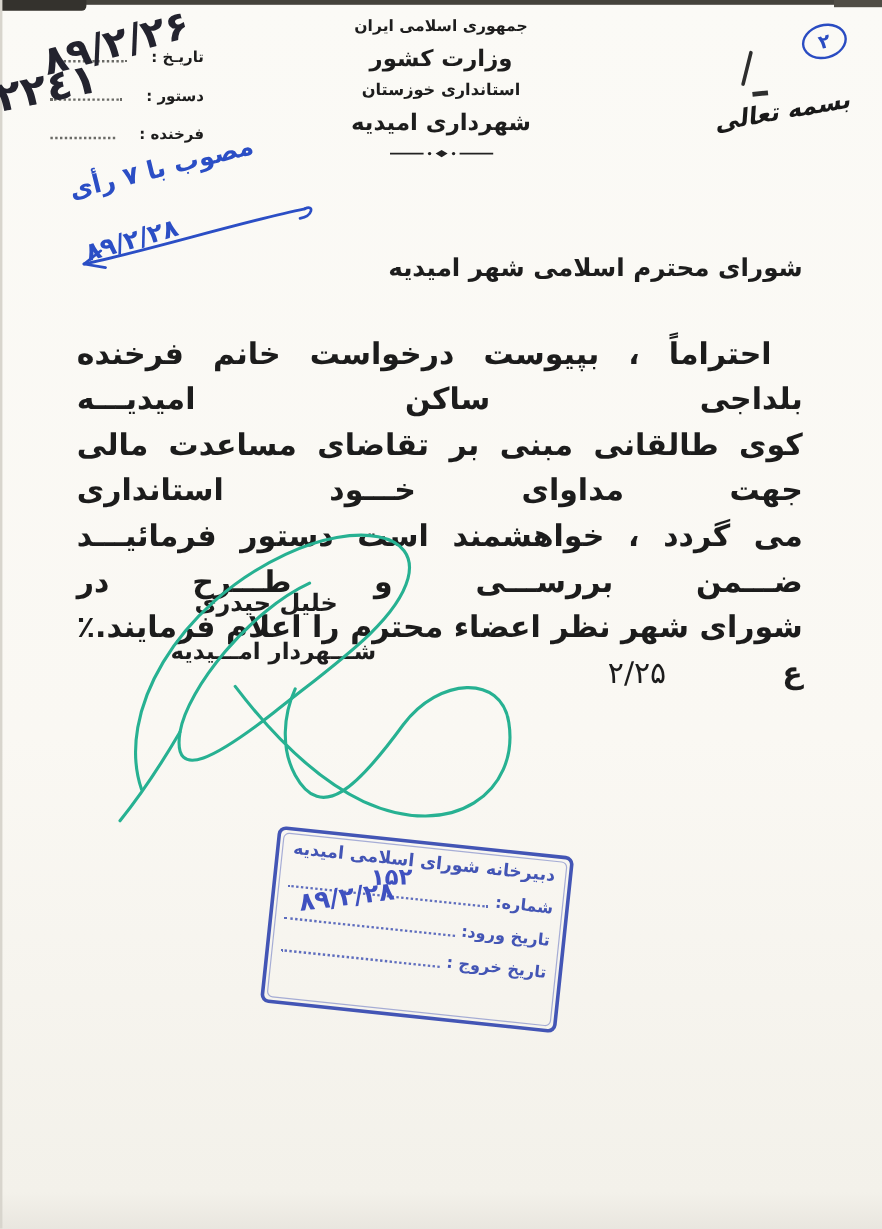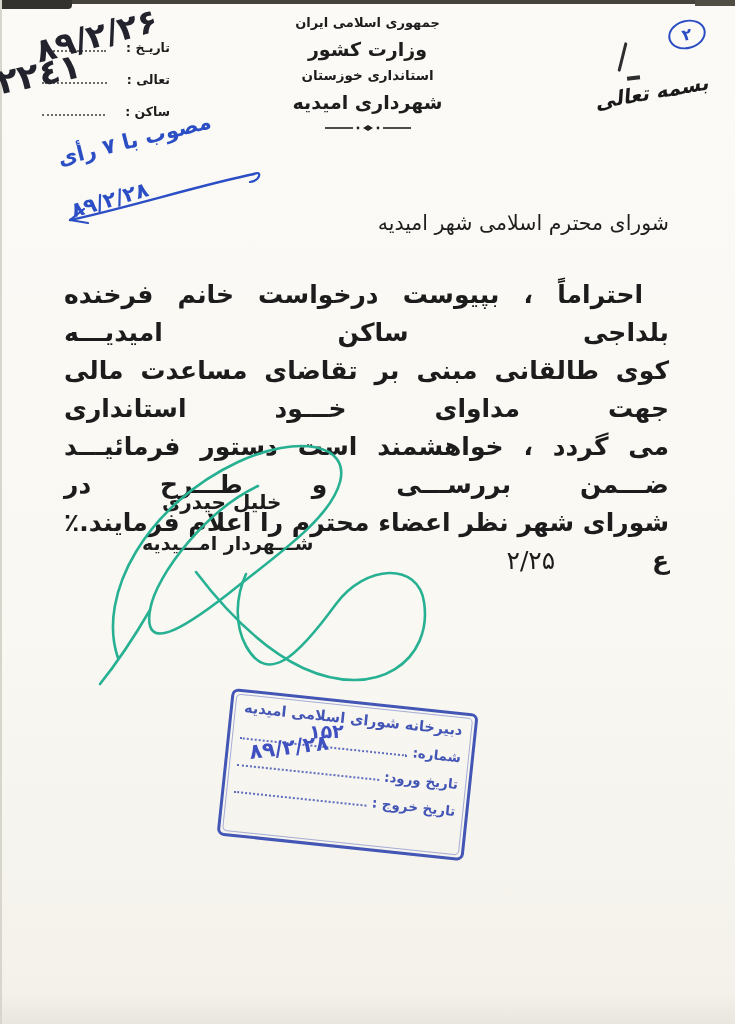--- a/index.html
+++ b/index.html
@@ -36,21 +36,21 @@
     transform:rotate(-10deg) skewX(-14deg);white-space:nowrap;}
   .ink-mark-a{position:absolute;left:621px;top:42px;width:3px;height:30px;background:#2e2e2e;transform:rotate(14deg);border-radius:2px;}
   .ink-mark-b{position:absolute;left:627px;top:76px;width:13px;height:3.5px;background:#2e2e2e;transform:rotate(-6deg);}
   
   .note-text{position:absolute;left:56px;top:128px;direction:rtl;color:#2b4ec5;font-size:21px;font-weight:600;
     transform:rotate(-14deg);white-space:nowrap;letter-spacing:1px;}
   .note-swoosh{position:absolute;left:64px;top:168px;}
   .note-date{position:absolute;left:70px;top:188px;color:#2b4ec5;font-size:21px;font-weight:600;
     transform:rotate(-16deg);letter-spacing:3px;white-space:nowrap;}
   
-  .recipient{position:absolute;right:66px;top:211px;direction:rtl;font-size:20.5px;font-weight:400;white-space:nowrap;}
+  .recipient{position:absolute;right:66px;top:211px;direction:rtl;font-size:20.5px;font-weight:700;white-space:nowrap;}
   .body-text{position:absolute;left:64px;right:66px;top:276px;direction:rtl;font-size:25px;font-weight:700;color:#1c1c1c;}
   .body-line{line-height:38px;text-align:justify;text-align-last:justify;}
   .body-line.first{text-indent:26px;}
   .body-line.last{text-align-last:right;}
   .line4-suffix{margin-right:88px;font-weight:400;}
   
   .sig-block{position:absolute;left:140px;top:490px;width:215px;direction:rtl;text-align:left;}
   .sig-name{font-size:20px;font-weight:800;padding-left:22px;white-space:nowrap;}
   .sig-title{font-size:19px;font-weight:800;margin-top:18px;letter-spacing:1px;white-space:nowrap;padding-left:2px;}
   .sig-svg{position:absolute;left:88px;top:424px;pointer-events:none;}
@@ -92,25 +92,25 @@
       </svg>
     </div>
   </div>
 
   <div class="hdr-fields">
     <div class="hdr-row">
       <span class="hdr-label">تاریـخ :</span>
       <span class="hdr-dots"></span>
     </div>
     <div class="hdr-row">
-      <span class="hdr-label">تعالی :</span>
+      <span class="hdr-label">دستور :</span>
       <span class="hdr-dots"></span>
     </div>
     <div class="hdr-row">
-      <span class="hdr-label">ساکن :</span>
+      <span class="hdr-label">فرخنده :</span>
       <span class="hdr-dots"></span>
     </div>
   </div>
   <div class="hw hw-date">۸۹/۲/۲۶</div>
   <div class="hw hw-number">۲۲٤۱</div>
 
   <div class="corner-num">
     <span>۲</span>
   </div>
   <div class="ink-mark-a"></div>

